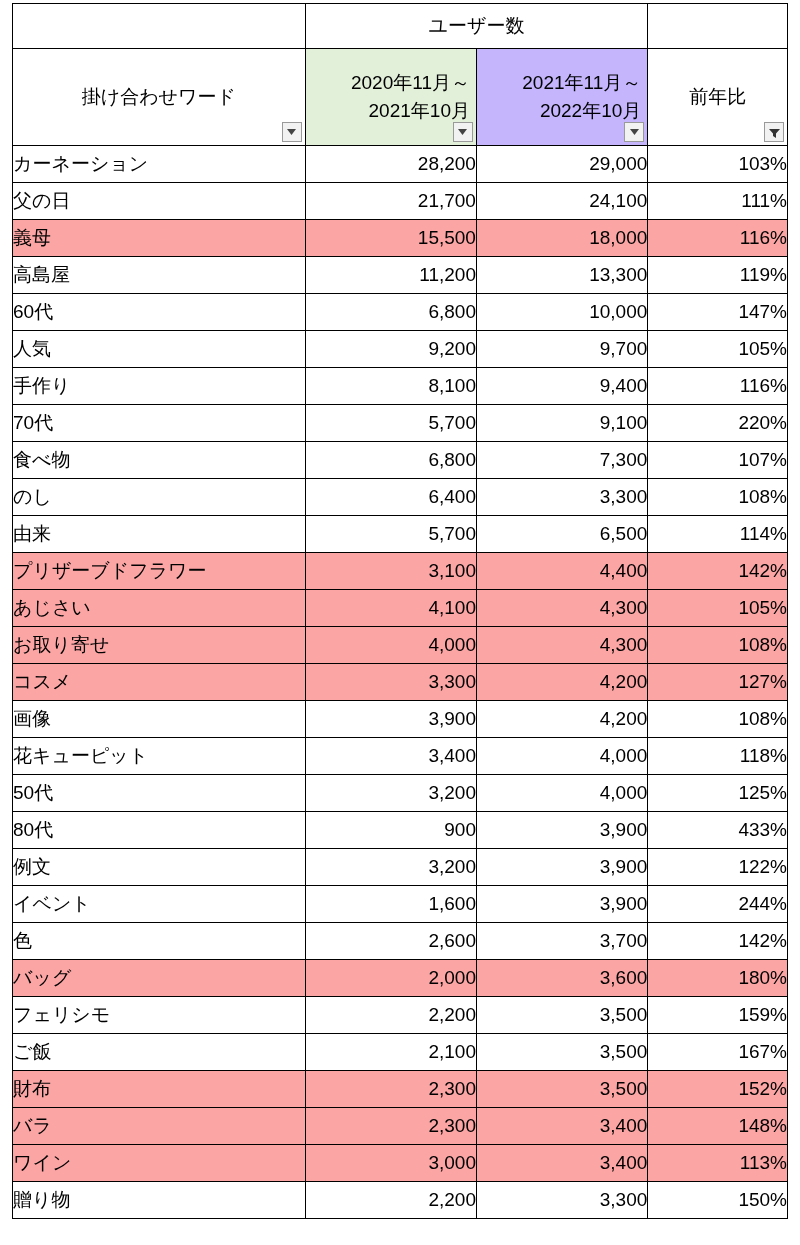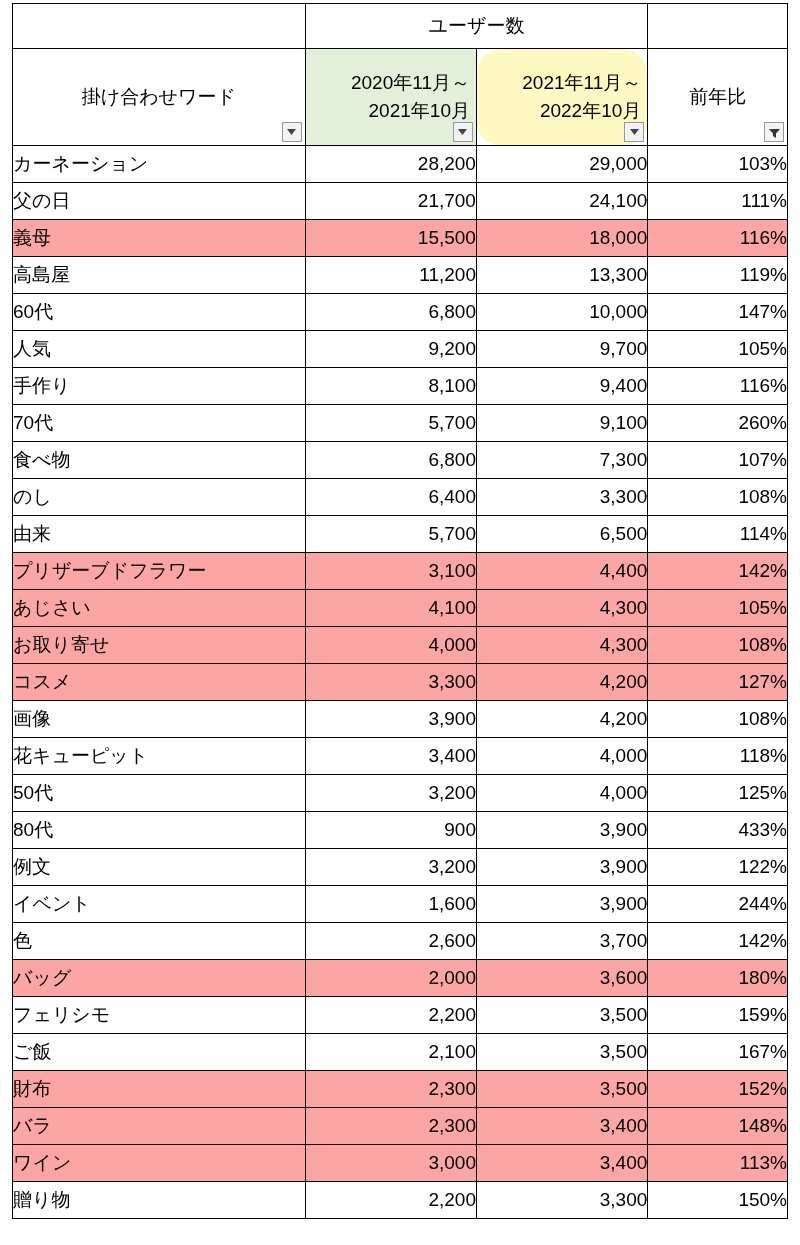--- a/index.html
+++ b/index.html
@@ -60,22 +60,21 @@
   }
   .hdr-period {
     text-align: right;
     font-size: 19px;
     line-height: 1.45;
     background: #e2efd9;
     position: relative;
     height: 96px;
   }
   .hdr-period.dark {
-    background: #fef9c3;
-    border-radius: 26px;
+    background: #c4b5fd;
   }
   .hdr-yoy {
     text-align: center;
     font-size: 19px;
     background: #ffffff;
     position: relative;
     height: 96px;
   }
   .hdr-inner {
     padding: 0 6px;
@@ -224,21 +223,21 @@
         <tr class="row plain">
           <td class="word">手作り</td>
           <td class="num">8,100</td>
           <td class="num">9,400</td>
           <td class="num">116%</td>
         </tr>
         <tr class="row plain">
           <td class="word">70代</td>
           <td class="num">5,700</td>
           <td class="num">9,100</td>
-          <td class="num">260%</td>
+          <td class="num">220%</td>
         </tr>
         <tr class="row plain">
           <td class="word">食べ物</td>
           <td class="num">6,800</td>
           <td class="num">7,300</td>
           <td class="num">107%</td>
         </tr>
         <tr class="row plain">
           <td class="word">のし</td>
           <td class="num">6,400</td>

